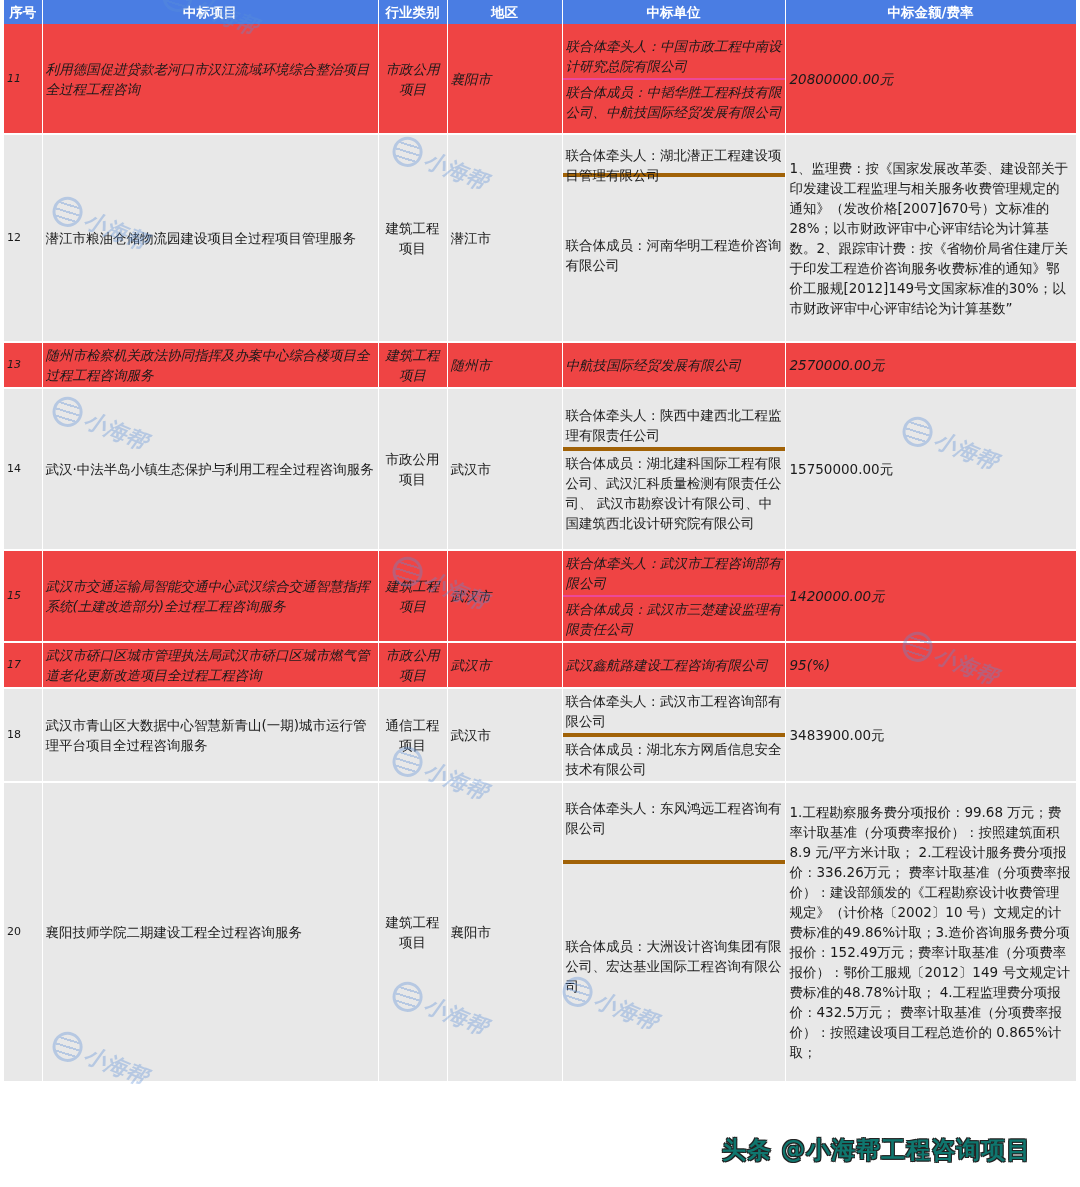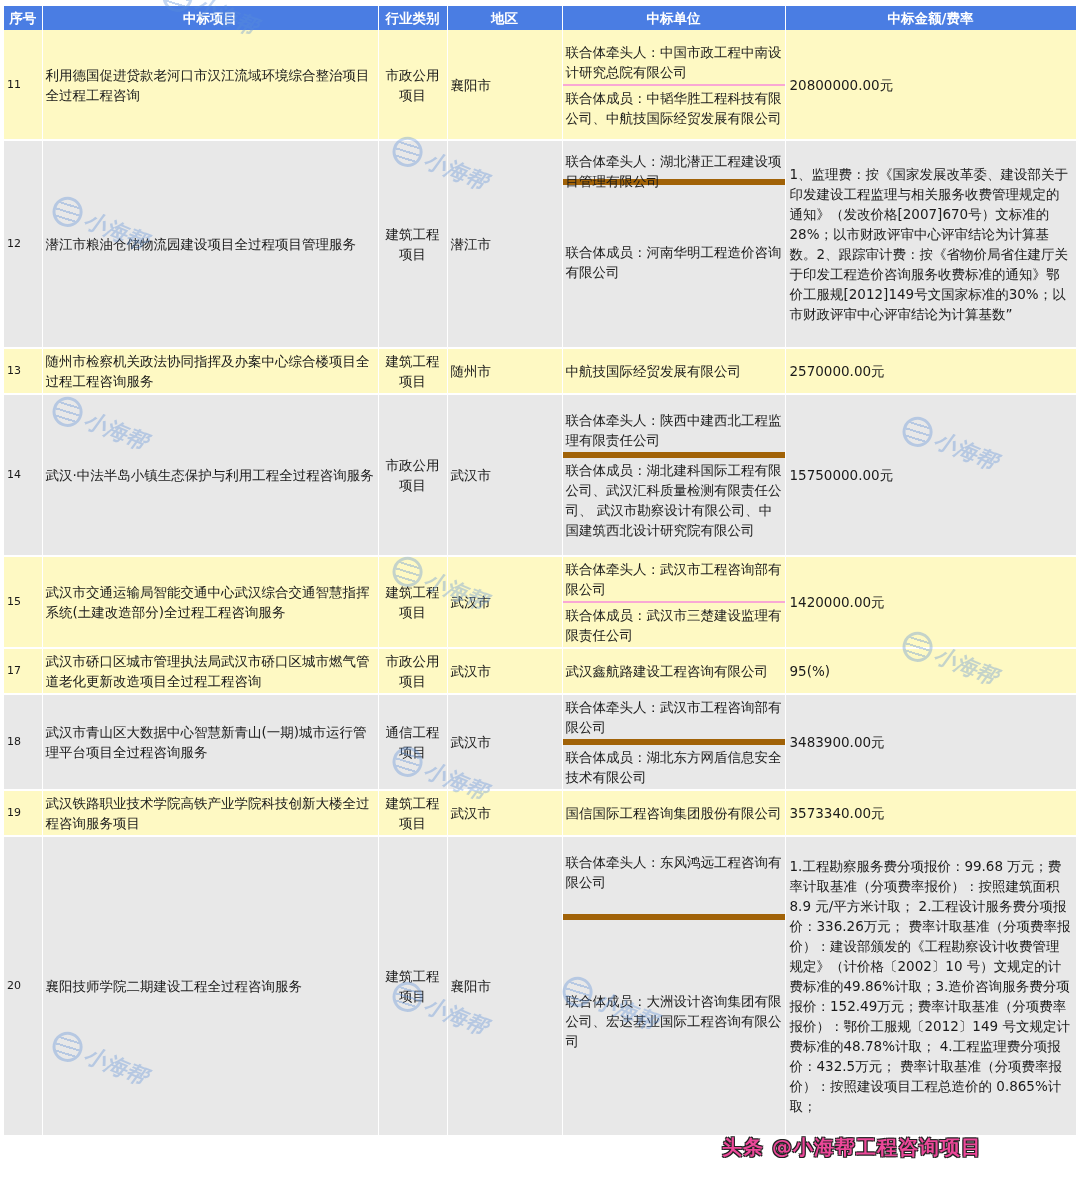--- a/index.html
+++ b/index.html
@@ -4,21 +4,21 @@
   <style>
     * { box-sizing: border-box; margin: 0; padding: 0; }
     body {
       width: 1080px; height: 1187px; overflow: hidden;
       background: #ffffff;
       font-family: "DejaVu Sans", "Liberation Sans", sans-serif;
       color: #1a1a1a;
       position: relative;
     }
     table {
-      position: absolute; left: 4px; top: 6px;
+      position: absolute; left: 4px; top: 0;
       width: 1072px;
       border-collapse: collapse;
       table-layout: fixed;
       font-size: 13.5px;
       line-height: 20px;
     }
     col.c-no { width: 38px; }
     col.c-proj { width: 336px; }
     col.c-ind { width: 69px; }
     col.c-reg { width: 115px; }
@@ -35,47 +35,47 @@
       padding: 0 2px;
       white-space: nowrap;
     }
     td {
       vertical-align: middle;
       border-right: 1px solid #ffffff;
       border-bottom: 2px solid #ffffff;
       padding: 2px 3px;
     }
     tr.gray td { background: #e8e8e8; }
-    tr.white td { background: #fef9c3; }
+    tr.white td { background: #ef4444; font-style: italic; }
     td.no { text-align: left; font-size: 11px; }
     td.ind { text-align: center; margin-top: 24px; }
     td.reg { text-align: left; }
     td.amt { padding-left: 4px; }
     td.unit { padding: 0; }
     .unit-part { padding: 2px 3px; }
-    .unit-part + .unit-part { border-top: 6px solid #a16207; }
-    tr.white .unit-part + .unit-part { border-top: 2px solid #f9a8d4; }
+    .unit-part + .unit-part { border-top: 4px solid #a16207; }
+    tr.white .unit-part + .unit-part { border-top: 2px solid #ec4899; }
     .watermark {
       position: absolute;
       pointer-events: none;
       opacity: 0.35;
       transform: rotate(22deg);
       display: flex; align-items: center; gap: 4px;
       color: #5b8fd8;
       font-weight: bold; font-size: 22px;
       font-style: italic;
     }
     .watermark .globe {
       width: 30px; height: 30px; border-radius: 50%;
       border: 3px solid #5b8fd8;
       background: repeating-linear-gradient(175deg, transparent 0 5px, #5b8fd8 5px 7px);
     }
     .footer-mark {
       position: absolute; left: 722px; top: 1134px;
-      font-size: 20px; color: #ec4899;
+      font-size: 24px; color: #0f766e;
       text-shadow: 1px 1px 0 #222, -1px -1px 0 #222, 1px -1px 0 #222, -1px 1px 0 #222;
       font-weight: bold;
       letter-spacing: 1px;
     }
   </style>
 </head>
 <body>
 
 <table>
   <colgroup>
@@ -174,30 +174,20 @@
       <td>武汉市青山区大数据中心智慧新青山(一期)城市运行管理平台项目全过程咨询服务</td>
       <td class="ind">通信工程项目</td>
       <td class="reg">武汉市</td>
       <td class="unit">
         <div class="unit-part">联合体牵头人：武汉市工程咨询部有限公司</div>
         <div class="unit-part">联合体成员：湖北东方网盾信息安全技术有限公司</div>
       </td>
       <td class="amt">3483900.00元</td>
     </tr>
 
-    <tr class="white" style="height:46px">
-      <td class="no">19</td>
-      <td>武汉铁路职业技术学院高铁产业学院科技创新大楼全过程咨询服务项目</td>
-      <td class="ind">建筑工程项目</td>
-      <td class="reg">武汉市</td>
-      <td class="unit">
-        <div class="unit-part">国信国际工程咨询集团股份有限公司</div>
-      </td>
-      <td class="amt">3573340.00元</td>
-    </tr>
 
     <tr class="gray" style="height:300px">
       <td class="no">20</td>
       <td>襄阳技师学院二期建设工程全过程咨询服务</td>
       <td class="ind">建筑工程项目</td>
       <td class="reg">襄阳市</td>
       <td class="unit">
         <div class="unit-part" style="height:64px">联合体牵头人：东风鸿远工程咨询有限公司</div>
         <div class="unit-part" style="height:208px;display:flex;align-items:center">联合体成员：大洲设计咨询集团有限公司、宏达基业国际工程咨询有限公司</div>
       </td>

